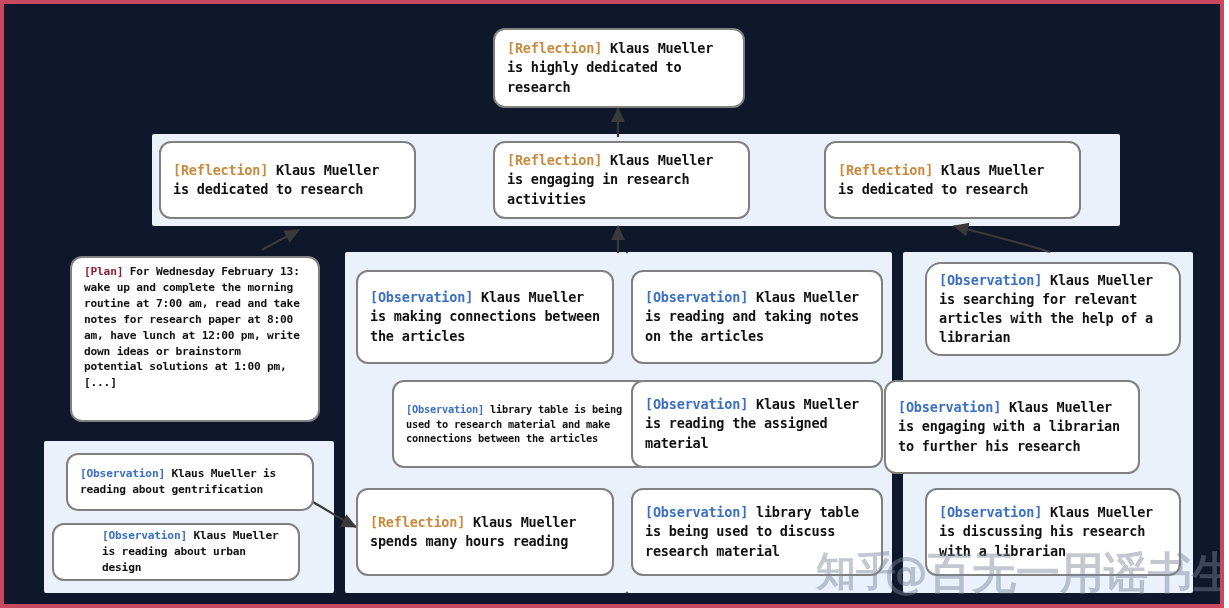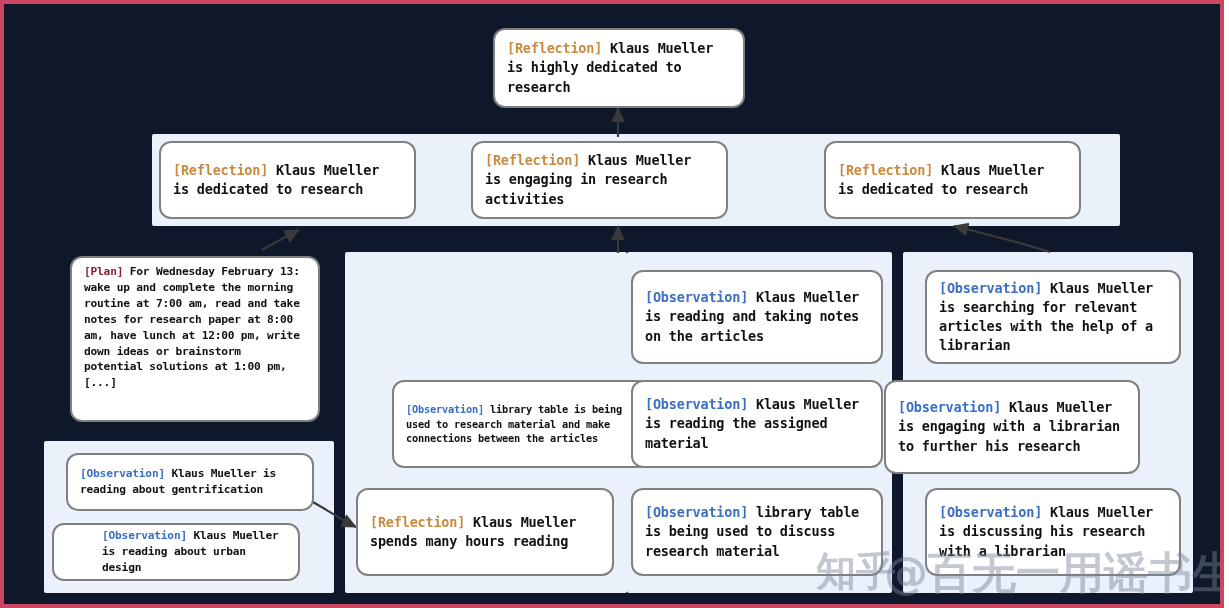--- a/index.html
+++ b/index.html
@@ -89,56 +89,59 @@
     <path d="M307,497 C322,505 334,514 352,523" stroke="#3a3a3a" stroke-width="2.2" fill="none" marker-end="url(#ah)"></path>
   </svg>
 
   <div class="node fs13" style="left:489px;top:24px;width:252px;height:80px;">
     <span class="txt"><span class="tag-reflection">[Reflection]</span><span> Klaus Mueller is highly dedicated to research</span></span>
   </div>
 
   <div class="node fs13" style="left:155px;top:137px;width:257px;height:78px;">
     <span class="txt"><span class="tag-reflection">[Reflection]</span><span> Klaus Mueller is dedicated to research</span></span>
   </div>
-  <div class="node fs13" style="left:467px;top:137px;width:257px;height:78px;">
+  <div class="node fs13" style="left:489px;top:137px;width:257px;height:78px;">
     <span class="txt"><span class="tag-reflection">[Reflection]</span><span> Klaus Mueller is engaging in research activities</span></span>
   </div>
   <div class="node fs13" style="left:820px;top:137px;width:257px;height:78px;">
     <span class="txt"><span class="tag-reflection">[Reflection]</span><span> Klaus Mueller is dedicated to research</span></span>
   </div>
 
   <div class="node fs11" style="left:66px;top:252px;width:250px;height:166px;align-items:flex-start;padding-top:6px;">
     <span class="txt"><span class="tag-plan">[Plan]</span><span> For Wednesday February 13: wake up and complete the morning routine at 7:00 am, read and take notes for research paper at 8:00 am, have lunch at 12:00 pm, write down ideas or brainstorm potential solutions at 1:00 pm, [...]</span></span>
   </div>
 
   <div class="node fs11" style="left:62px;top:449px;width:248px;height:58px;">
     <span class="txt"><span class="tag-observation">[Observation]</span><span> Klaus Mueller is reading about gentrification</span></span>
   </div>
   <div class="node fs11" style="left:48px;top:519px;width:248px;height:58px;padding-left:48px;">
     <span class="txt"><span class="tag-observation">[Observation]</span><span> Klaus Mueller is reading about urban design</span></span>
   </div>
 
+  <div class="node fs13" style="left:352px;top:266px;width:258px;height:94px;">
+    <span class="txt"><span class="tag-observation">[Observation]</span><span> Klaus Mueller is making connections between the articles</span></span>
+  </div>
   <div class="node fs10" style="left:352px;top:376px;width:258px;height:88px;margin-left:36px;">
     <span class="txt"><span class="tag-observation">[Observation]</span><span> library table is being used to research material and make connections between the articles</span></span>
   </div>
   <div class="node fs13" style="left:352px;top:484px;width:258px;height:88px;">
     <span class="txt"><span class="tag-reflection">[Reflection]</span><span> Klaus Mueller spends many hours reading</span></span>
   </div>
 
   <div class="node fs13" style="left:627px;top:266px;width:252px;height:94px;">
     <span class="txt"><span class="tag-observation">[Observation]</span><span> Klaus Mueller is reading and taking notes on the articles</span></span>
   </div>
   <div class="node fs13" style="left:627px;top:484px;width:252px;height:88px;">
     <span class="txt"><span class="tag-observation">[Observation]</span><span> library table is being used to discuss research material</span></span>
   </div>
   <div class="node fs13" style="left:627px;top:376px;width:252px;height:88px;">
     <span class="txt"><span class="tag-observation">[Observation]</span><span> Klaus Mueller is reading the assigned material</span></span>
   </div>
 
-  <div class="node fs13" style="left:921px;top:266px;width:256px;height:94px;">
+  <div class="node fs13" style="left:921px;top:258px;width:256px;height:94px;border-radius:16px;">
     <span class="txt"><span class="tag-observation">[Observation]</span><span> Klaus Mueller is searching for relevant articles with the help of a librarian</span></span>
   </div>
   <div class="node fs13" style="left:880px;top:376px;width:256px;height:94px;">
     <span class="txt"><span class="tag-observation">[Observation]</span><span> Klaus Mueller is engaging with a librarian to further his research</span></span>
   </div>
   <div class="node fs13" style="left:921px;top:484px;width:256px;height:88px;">
     <span class="txt"><span class="tag-observation">[Observation]</span><span> Klaus Mueller is discussing his research with a librarian</span></span>
   </div>
 
   <div class="wm" style="left:812px;top:540px;font-size:40px;">知乎</div>

